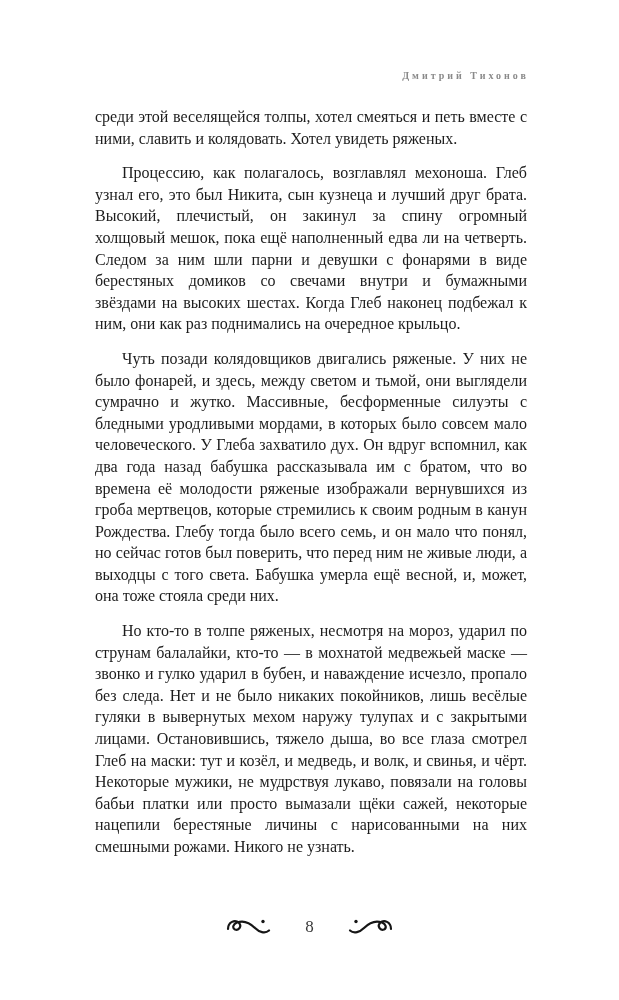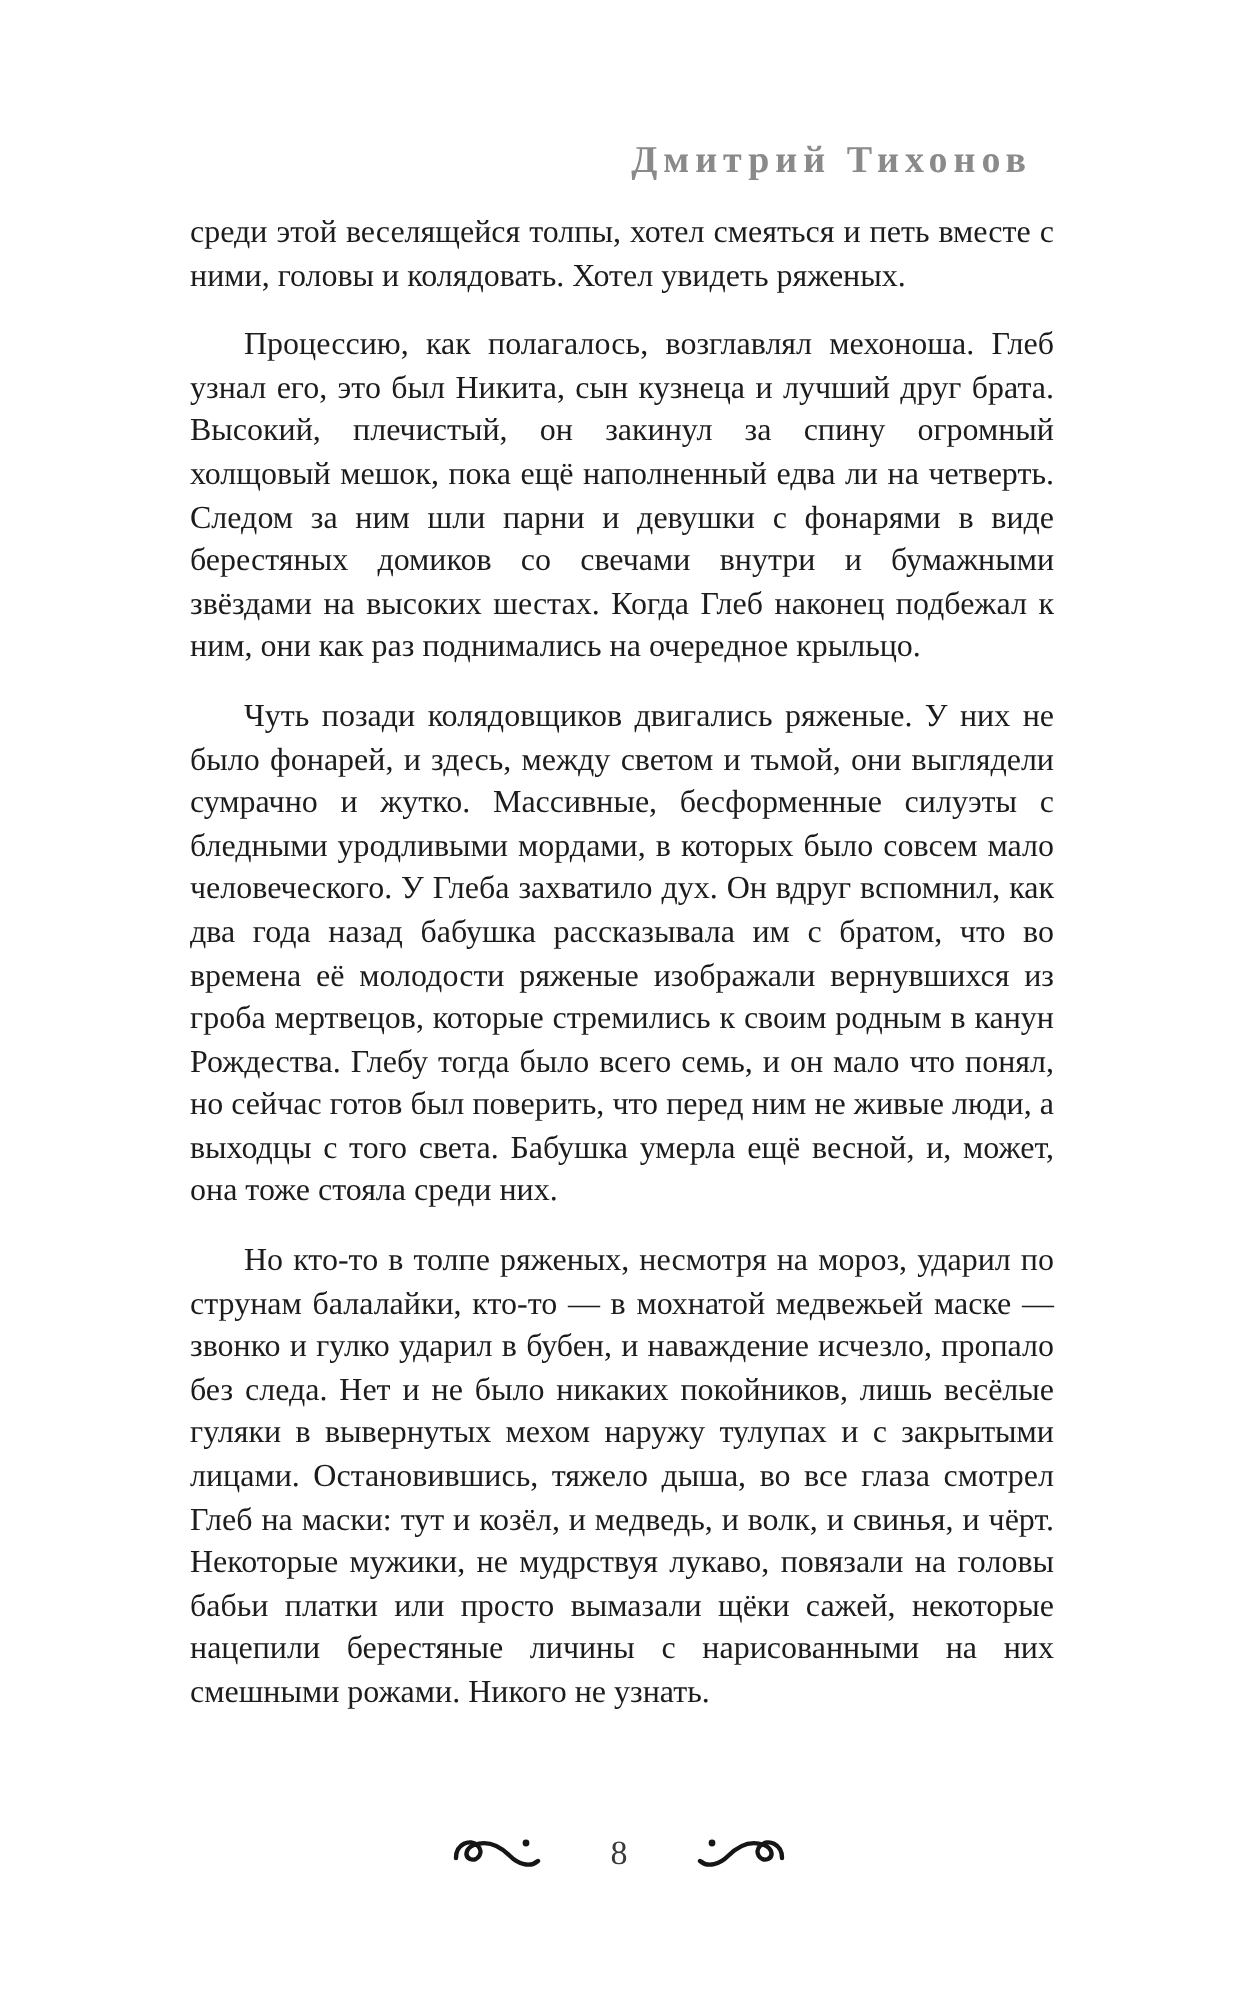--- a/index.html
+++ b/index.html
@@ -12,25 +12,25 @@
     position: relative;
     width: 619px;
     height: 1000px;
     background: #ffffff;
     font-family: "Liberation Serif", "DejaVu Serif", serif;
     overflow: hidden;
   }
   .page-header {
     position: absolute;
     top: 70px;
-    left: 84px;
+    left: 97px;
     width: 432px;
     text-align: right;
     color: #8a8a8a;
-    font-size: 19px;
+    font-size: 10px;
     letter-spacing: 3px;
     font-weight: bold;
   }
   .page-body {
     position: absolute;
     top: 106px;
     left: 95px;
     width: 432px;
     color: #1c1c1c;
     font-size: 16px;
@@ -72,21 +72,21 @@
 </head>
 <body>
 
 <div class="page">
 
   <div class="page-header">
     <span>Дмитрий Тихонов</span>
   </div>
 
   <div class="page-body">
-    <p class="no-indent">среди этой веселящейся толпы, хотел смеяться и петь вместе с ними, головы и колядовать. Хотел увидеть ряженых.</p>
+    <p class="no-indent">среди этой веселящейся толпы, хотел смеяться и петь вместе с ними, славить и колядовать. Хотел увидеть ряженых.</p>
     <p>Процессию, как полагалось, возглавлял мехоноша. Глеб узнал его, это был Никита, сын кузнеца и лучший друг брата. Высокий, плечистый, он закинул за спину огромный холщовый мешок, пока ещё наполненный едва ли на четверть. Следом за ним шли парни и девушки с фонарями в виде берестяных домиков со свечами внутри и бумажными звёздами на высоких шестах. Когда Глеб наконец подбежал к ним, они как раз поднимались на очередное крыльцо.</p>
     <p>Чуть позади колядовщиков двигались ряженые. У них не было фонарей, и здесь, между светом и тьмой, они выглядели сумрачно и жутко. Массивные, бесформенные силуэты с бледными уродливыми мордами, в которых было совсем мало человеческого. У Глеба захватило дух. Он вдруг вспомнил, как два года назад бабушка рассказывала им с братом, что во времена её молодости ряженые изображали вернувшихся из гроба мертвецов, которые стремились к своим родным в канун Рождества. Глебу тогда было всего семь, и он мало что понял, но сейчас готов был поверить, что перед ним не живые люди, а выходцы с того света. Бабушка умерла ещё весной, и, может, она тоже стояла среди них.</p>
     <p>Но кто-то в толпе ряженых, несмотря на мороз, ударил по струнам балалайки, кто-то — в мохнатой медвежьей маске — звонко и гулко ударил в бубен, и наваждение исчезло, пропало без следа. Нет и не было никаких покойников, лишь весёлые гуляки в вывернутых мехом наружу тулупах и с закрытыми лицами. Остановившись, тяжело дыша, во все глаза смотрел Глеб на маски: тут и козёл, и медведь, и волк, и свинья, и чёрт. Некоторые мужики, не мудрствуя лукаво, повязали на головы бабьи платки или просто вымазали щёки сажей, некоторые нацепили берестяные личины с нарисованными на них смешными рожами. Никого не узнать.</p>
   </div>
 
   <div class="page-footer">
     <span class="flourish left">
       <svg width="46" height="26" viewBox="0 0 46 26" aria-hidden="true">
         <path d="M3 15 C3 8 10 5 14 9 C17 12 14 17 10 15.5 C7 14 8 10 12 8.5 C20 5.5 26 10 30 14 C34 18 40 20 44 16.5" fill="none" stroke="#161616" stroke-width="2.2" stroke-linecap="round"></path>
         <circle cx="38" cy="7.5" r="1.7" fill="#161616"></circle>

